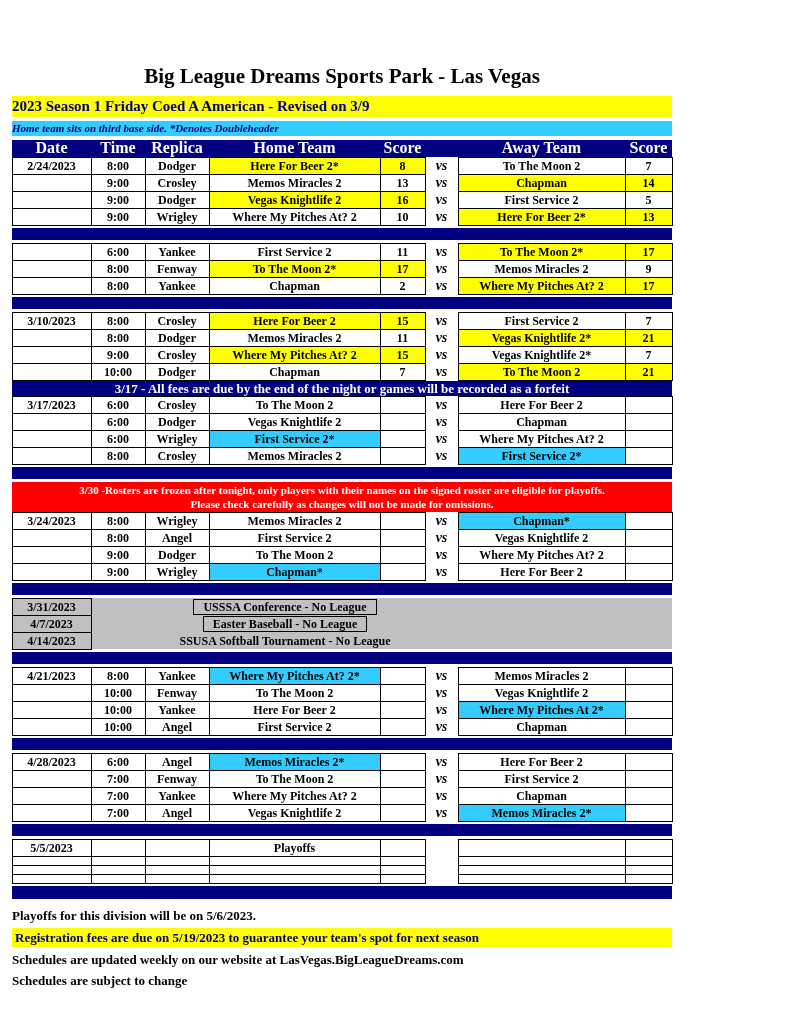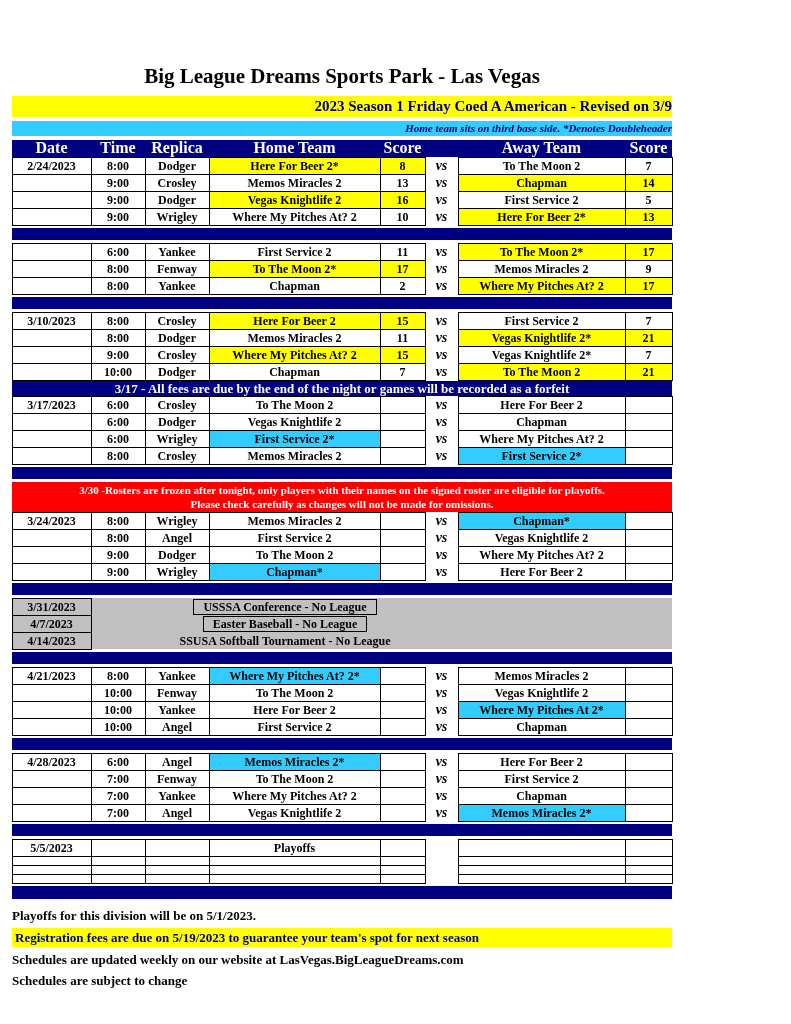--- a/index.html
+++ b/index.html
@@ -1,20 +1,20 @@
 <!DOCTYPE html>
 <html style="--navy: #000080; --yellow: #ffff00; --lightblue: #33ccff; --red: #ff0000; --gray: #c0c0c0;"><head>
 <meta charset="utf-8">
 <style>
 *{box-sizing:border-box;margin:0;padding:0}
 html,body{background:#fff}
 body{width:791px;height:1024px;font-family:"Liberation Serif","DejaVu Serif",serif;color:#000}
 .page{width:684px;min-height:1024px;padding-top:64px;overflow:hidden}
 .title{text-align:center;font-weight:700;font-size:21px;margin-bottom:7px}
-.band{width:660px;margin:4px auto;text-align:right;font-weight:700}
+.band{width:660px;margin:4px auto;text-align:left;font-weight:700}
 .band-season{background:var(--yellow);color:var(--navy);font-size:15px;line-height:21px}
 .band-info{background:var(--lightblue);color:var(--navy);font-style:italic;font-size:11px;line-height:15px;margin-top:2px}
 table.sched{width:660px;margin:2px auto 0;border-collapse:collapse;table-layout:fixed;font-weight:700;font-size:12px}
 .sched td,.sched th{padding:0;text-align:center;vertical-align:middle;white-space:nowrap;overflow:hidden;height:17px;line-height:16px}
 .w-date{width:79px}.w-time{width:54px}.w-replica{width:64px}.w-home{width:171px}.w-score{width:45px}.w-vs{width:33px}.w-away{width:167px}.w-score2{width:47px}
 tr.hdr th{background:var(--navy);color:#fff;font-size:16px}
 tr.game td,tr.playoffs td,tr.empty td{border:1px solid #000}
 td.vs{font-style:italic;font-size:14px}
 tr.game td.vs,tr.playoffs td.vs,tr.empty td.vs{border-top:0;border-bottom:0}
 td.hl-y{background:var(--yellow)}
@@ -471,18 +471,18 @@
         <tr class="gap">
           <td colspan="8"></td>
         </tr>
         <tr class="sep tall">
           <td colspan="8"></td>
         </tr>
       </tbody>
   </table>
 
   <div class="footer">
-    <div class="f-line">Playoffs for this division will be on 5/1/2023.</div>
+    <div class="f-line">Playoffs for this division will be on 5/6/2023.</div>
     <div class="f-line f-yellow">Registration fees are due on 5/19/2023 to guarantee your team's spot for next season</div>
     <div class="f-line">Schedules are updated weekly on our website at LasVegas.BigLeagueDreams.com</div>
     <div class="f-line">Schedules are subject to change</div>
   </div>
 </div>
 
 </body></html>

